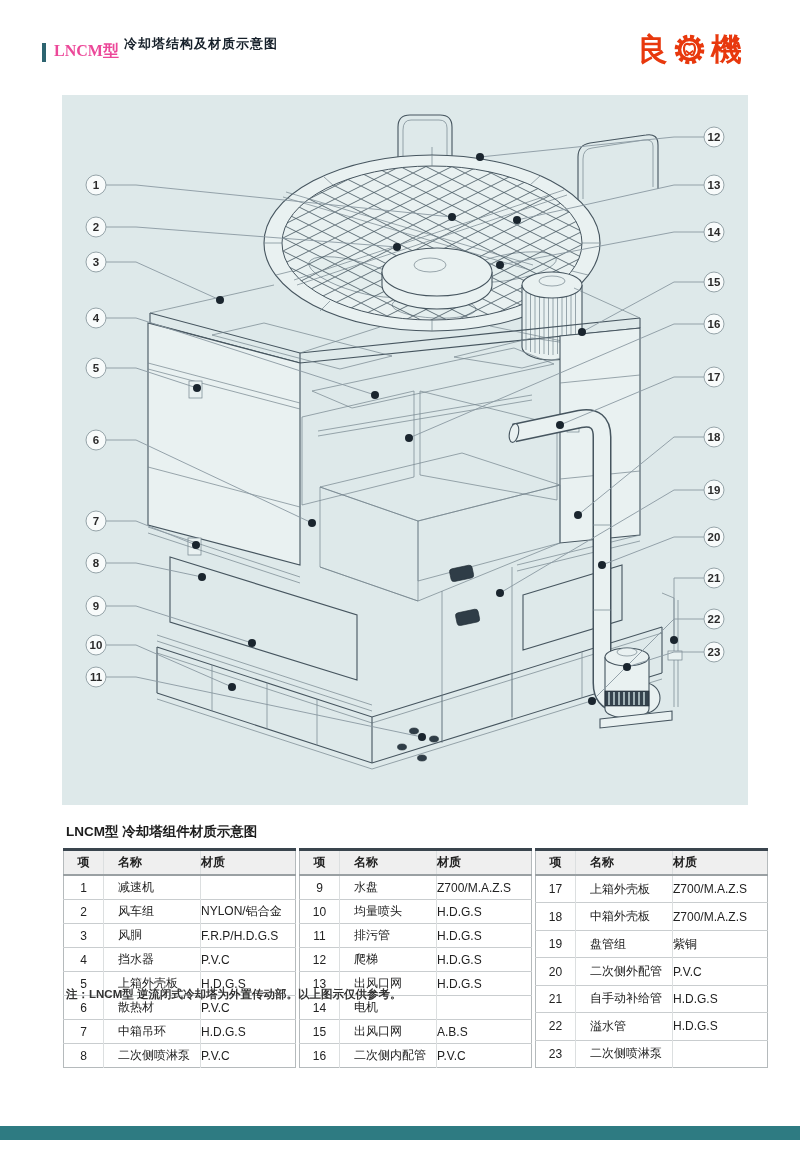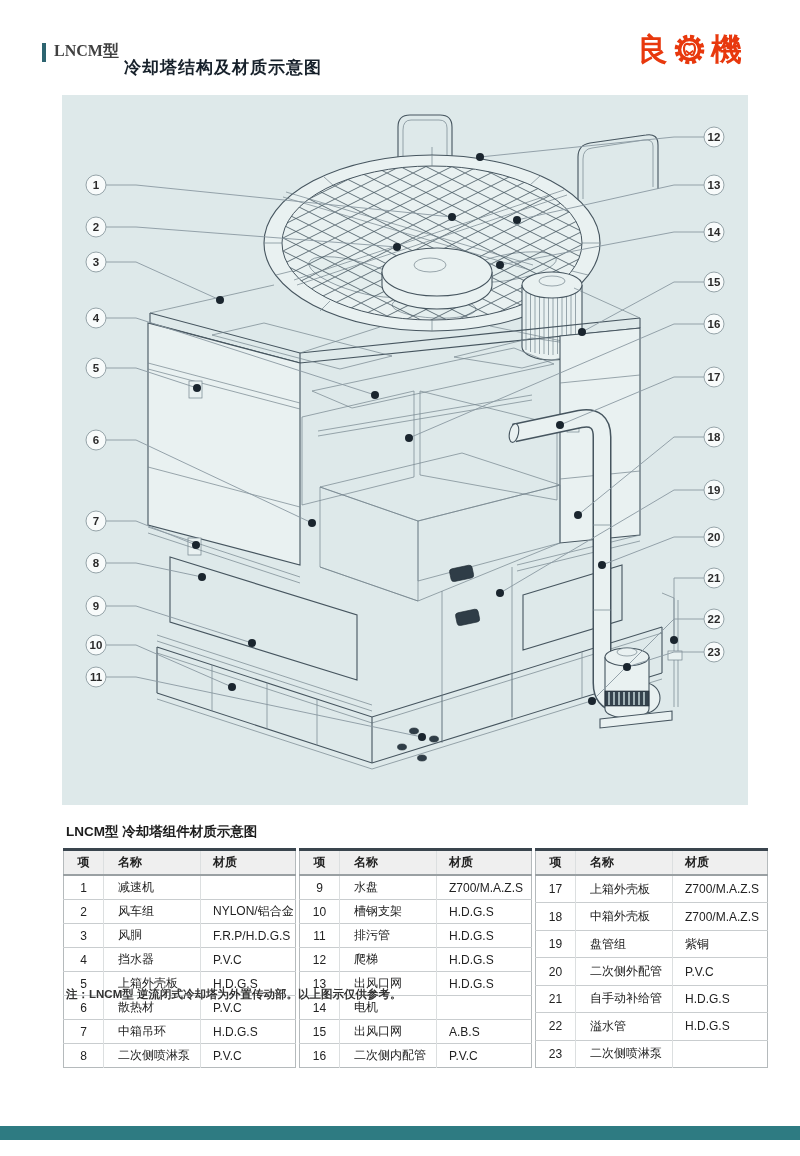--- a/index.html
+++ b/index.html
@@ -3,22 +3,22 @@
 <meta charset="utf-8">
 <style>
   html,body{margin:0;padding:0;}
   body{
     width:800px;height:1156px;position:relative;background:#fff;overflow:hidden;
     font-family:"Liberation Sans","DejaVu Sans",sans-serif;
   }
   
   .hdr-bar{position:absolute;left:42px;top:43px;width:4px;height:19px;}
   .hdr-model{position:absolute;left:54px;top:41px;font-family:"Liberation Serif","DejaVu Serif",serif;
-    font-weight:bold;font-size:16px;color:#404040;text-align:center;}
-  .hdr-title{position:absolute;left:124px;top:56px;font-size:17px;font-weight:bold;color:#16202a;letter-spacing:1px;}
+    font-weight:bold;font-size:16px;color:#ec4899;text-align:center;}
+  .hdr-title{position:absolute;left:124px;top:35px;font-size:13px;font-weight:bold;color:#16202a;letter-spacing:1px;}
   .logo{position:absolute;left:637px;top:33px;display:flex;align-items:center;gap:5px;
     font-size:31px;font-weight:bold;line-height:1;}
   
   .panel{position:absolute;left:62px;top:95px;width:686px;height:710px;background:#dee9ea;}
   .panel svg{display:block;}
   .ln{fill:none;stroke:#46555f;stroke-width:1.1;}
   .lnt{fill:none;stroke:#74848d;stroke-width:0.7;}
   .face{fill:#e9f1f1;}
   .face2{fill:#e4eeee;}
   .dark{fill:#2f3d47;stroke:#1e2a33;stroke-width:0.6;}
@@ -32,21 +32,21 @@
   
   .tbl-title{position:absolute;left:66px;top:823px;font-size:13.5px;font-weight:bold;color:#1d1d1d;text-align:center;}
   .tables{position:absolute;left:63px;top:848px;display:flex;gap:3px;}
   .tables table{border-collapse:collapse;width:232px;table-layout:fixed;font-size:12px;color:#222;
     background:#fff;border:1px solid #b5babc;border-top:3px solid #3a454e;}
   .tables th{height:21px;background:#efefef;font-weight:bold;border-bottom:2px solid #9aa0a3;text-align:left;}
   .tables td{height:21px;border-top:1px solid #c9cdcf;}
   .tables th+th,.tables td+td{border-left:1px solid #dcdfe0;}
   .tables th:first-child,.tables td:first-child{text-align:center;}
   .tables th:nth-child(2),.tables td:nth-child(2){padding-left:14px;}
-  .tables th:nth-child(3),.tables td:nth-child(3){padding-left:12px;}
+  .tables th:nth-child(3),.tables td:nth-child(3){padding-left:0;}
   
   .note{position:absolute;left:66px;top:987px;font-size:11.5px;font-weight:600;color:#333;}
   .footer-bar{position:absolute;left:0;top:1126px;width:800px;height:14px;}
 </style>
 </head>
 <body>
 
 <div class="hdr-bar" style="background: rgb(45, 100, 112);"></div>
 <div class="hdr-model">LNCM型</div>
 <div class="hdr-title">冷却塔结构及材质示意图</div>
@@ -386,21 +386,21 @@
         </tr>
       </thead>
       <tbody>
         <tr>
           <td>9</td>
           <td>水盘</td>
           <td>Z700/M.A.Z.S</td>
         </tr>
         <tr>
           <td>10</td>
-          <td>槽钢支架</td>
+          <td>均量喷头</td>
           <td>H.D.G.S</td>
         </tr>
         <tr>
           <td>11</td>
           <td>排污管</td>
           <td>H.D.G.S</td>
         </tr>
         <tr>
           <td>12</td>
           <td>爬梯</td>

